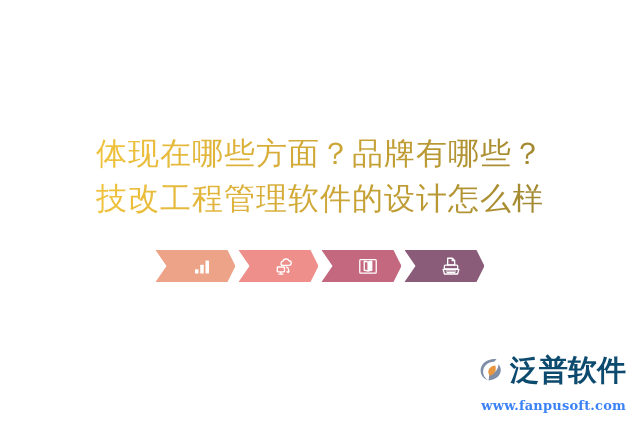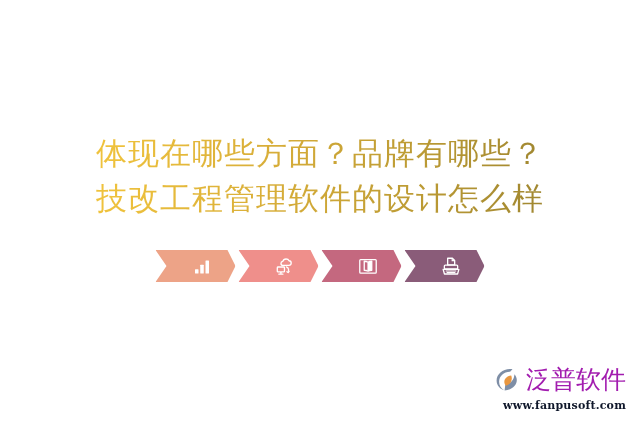--- a/index.html
+++ b/index.html
@@ -95,35 +95,35 @@
     gap: 4px;
   }
   .logo-mark {
     width: 32px;
     height: 32px;
     flex: none;
   }
   .logo-mark svg { display: block; width: 32px; height: 32px; }
   .logo-name {
     font-family: "DejaVu Sans", "Liberation Sans", sans-serif;
-    font-size: 25px;
-    font-weight: 400;
-    color: #a21caf;
+    font-size: 29px;
+    font-weight: 700;
+    color: #0c4a6e;
     letter-spacing: 0px;
     line-height: 30px;
     white-space: nowrap;
   }
   .logo-url {
     font-family: "DejaVu Serif", "Liberation Serif", serif;
-    font-size: 11px;
+    font-size: 13px;
     font-weight: 700;
-    color: #0f172a;
+    color: #3b82f6;
     letter-spacing: 0.2px;
     line-height: 16px;
-    margin-top: 2px;
+    margin-top: 12px;
     white-space: nowrap;
   }
 </style>
 </head>
 <body>
 
 <div id="poster">
 
   <div class="title-block">
     <span class="title-line">体现在哪些方面？品牌有哪些？</span>

